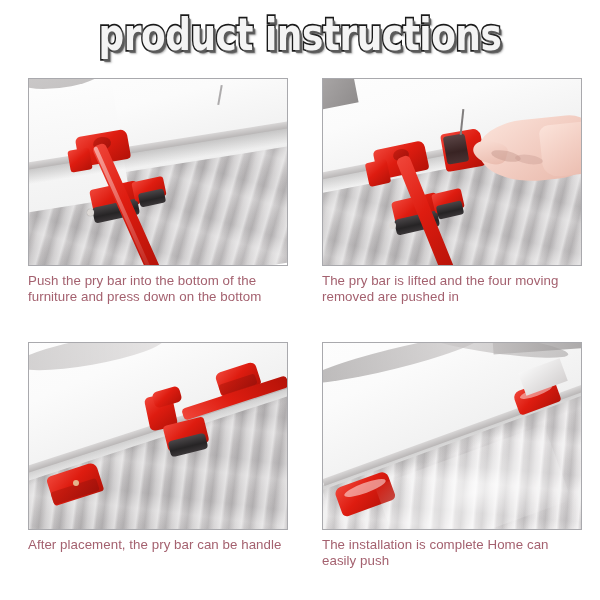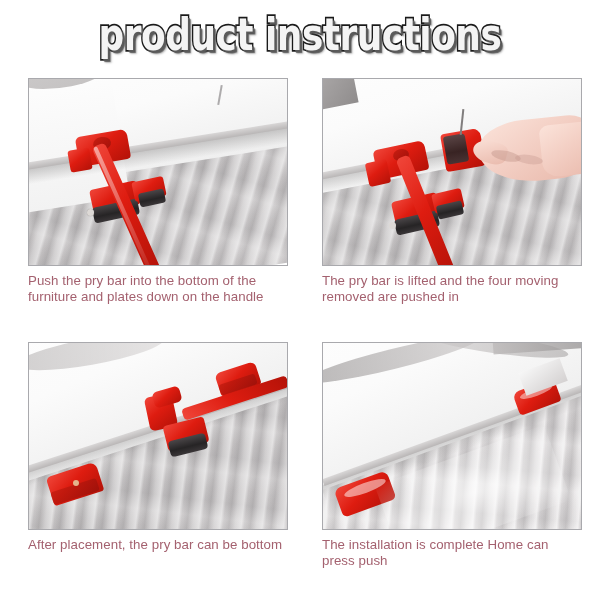--- a/index.html
+++ b/index.html
@@ -181,21 +181,21 @@
         <div style="position:absolute; left:58px; top:130px; width:7px; height:7px;
                     border-radius:50%; background:#ddd9d6; box-shadow:0 0 1px #8a8785;"></div>
 
         <div class="red" style="left:62px; top:66px; width:14px; height:140px; border-radius:5px;
                     transform:rotate(-24deg); transform-origin:top center;"></div>
         <div style="position:absolute; left:64px; top:68px; width:4px; height:134px;
                     background:linear-gradient(180deg,rgba(255,255,255,.5),rgba(255,255,255,.08));
                     border-radius:3px; transform:rotate(-24deg); transform-origin:top center;"></div>
       </div>
     </div>
-    <div class="caption">Push the pry bar into the bottom of the furniture and plates down on the handle</div>
+    <div class="caption">Push the pry bar into the bottom of the furniture and press down on the bottom</div>
   </div>
 
   <div class="step col-right row-top">
     <div class="photo">
       <div class="photo-inner">
 
         <div class="floor" style="left:-30px; top:50px; width:340px; height:170px; transform:rotate(-11deg);"></div>
 
         <div class="furniture" style="left:-50px; top:-70px; width:330px; height:160px; transform:rotate(-11deg);"></div>
         <div style="position:absolute; left:-14px; top:-14px; width:46px; height:42px;
@@ -280,21 +280,21 @@
 
         <div class="red" style="left:136px; top:78px; width:42px; height:26px; border-radius:4px;
                     transform:rotate(-14deg);"></div>
         <div class="roller" style="left:140px; top:94px; width:38px; height:16px; border-radius:4px;
                     transform:rotate(-14deg);"></div>
 
         <div class="red" style="left:148px; top:72px; width:12px; height:110px; border-radius:4px;
                     transform:rotate(-108deg); transform-origin:top center;"></div>
       </div>
     </div>
-    <div class="caption">After placement, the pry bar can be bottom</div>
+    <div class="caption">After placement, the pry bar can be handle</div>
   </div>
 
   <div class="step col-right row-bottom">
     <div class="photo">
       <div class="photo-inner">
 
         <div class="floor" style="left:-10px; top:46px; width:340px; height:200px; transform:rotate(-20deg);
                     filter:brightness(1.12) contrast(.9);"></div>
 
         <div class="furniture" style="left:-80px; top:-96px; width:360px; height:200px; transform:rotate(-20deg);"></div>
@@ -322,16 +322,16 @@
         <div class="red" style="left:14px; top:136px; width:56px; height:30px; border-radius:7px 7px 5px 5px;
                     transform:rotate(-20deg);"></div>
         <div style="position:absolute; left:20px; top:140px; width:44px; height:10px;
                     border-radius:50%; background:rgba(255,255,255,.5); transform:rotate(-20deg);"></div>
 
         <div style="position:absolute; left:60px; top:110px; width:180px; height:80px;
                     background:radial-gradient(ellipse at center, rgba(255,255,255,.72), rgba(255,255,255,0));
                     transform:rotate(-20deg);"></div>
       </div>
     </div>
-    <div class="caption">The installation is complete Home can press push</div>
+    <div class="caption">The installation is complete Home can easily push</div>
   </div>
 
 </div>
 
 </body></html>

